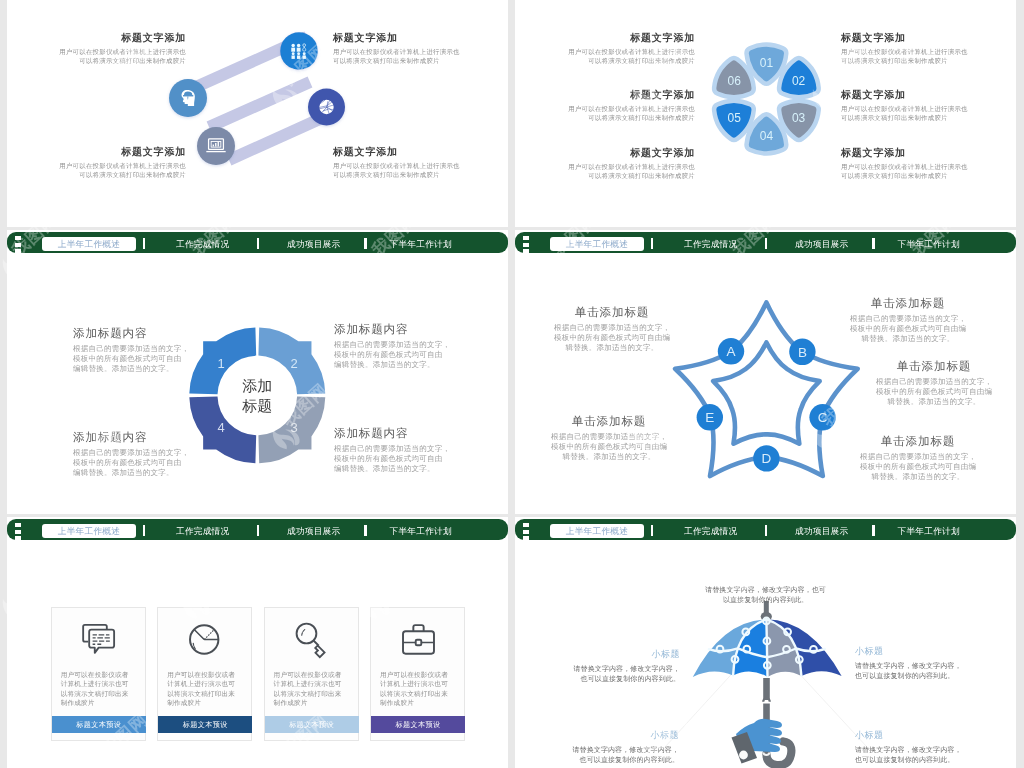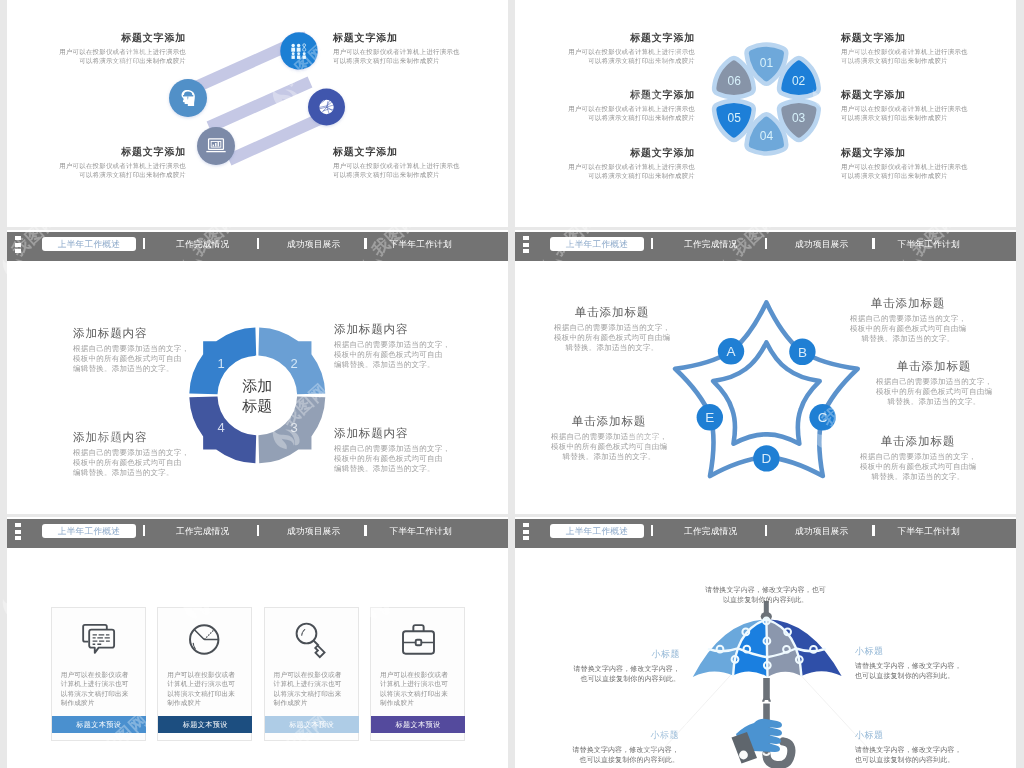--- a/index.html
+++ b/index.html
@@ -10,21 +10,21 @@
   .s2{left:515px;top:-57px;}
   .s3{left:7px;top:230px;}
   .s4{left:515px;top:230px;}
   .s5{left:7px;top:517px;}
   .s6{left:515px;top:517px;}
 
   
   .wm{position:absolute;left:0;top:0;width:1024px;height:768px;pointer-events:none;z-index:60;}
 
   
-  .navbar{position:absolute;left:0;width:501px;height:29px;background:#737373;}
+  .navbar{position:absolute;left:0;width:501px;height:21px;background:#14532d;border-radius:9px;}
   .navbar.top{top:1.7px;}
   .nav-dots{position:absolute;left:8px;top:4.5px;}
   .nav-dots i{display:block;width:6px;height:4.2px;background:#fff;margin-bottom:2.2px;}
   .nav-pill{position:absolute;left:34.7px;top:5.0px;width:94.5px;height:14.4px;background:#fff;border-radius:3px;}
   .nav-pill span{position:absolute;left:0;top:0;width:94.5px;line-height:14.6px;text-align:center;font-size:8.7px;color:#8ba8c9;letter-spacing:.2px;}
   .nav-item{position:absolute;top:5.0px;height:14.4px;line-height:14.6px;font-size:8.7px;color:#fff;letter-spacing:.2px;text-align:center;}
   .nav-sep{position:absolute;top:6.5px;width:2.6px;height:11px;background:#fff;}
 
   
   .ttl{font-size:10px;font-weight:bold;color:#3f3f3f;letter-spacing:.8px;white-space:nowrap;}

